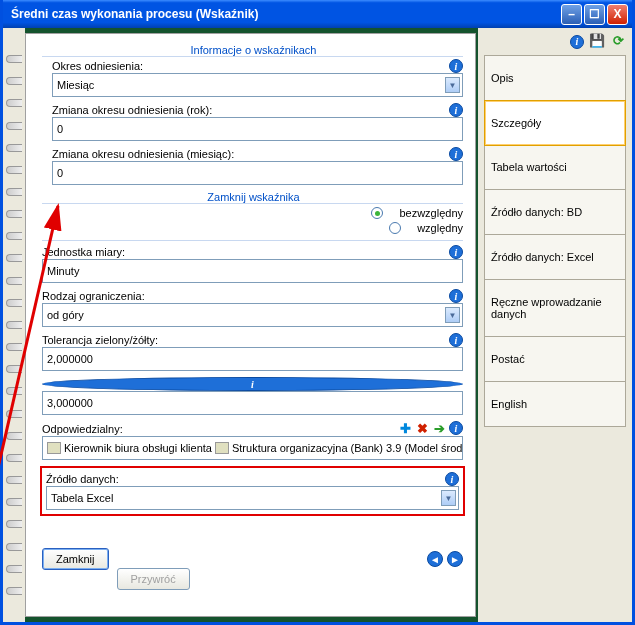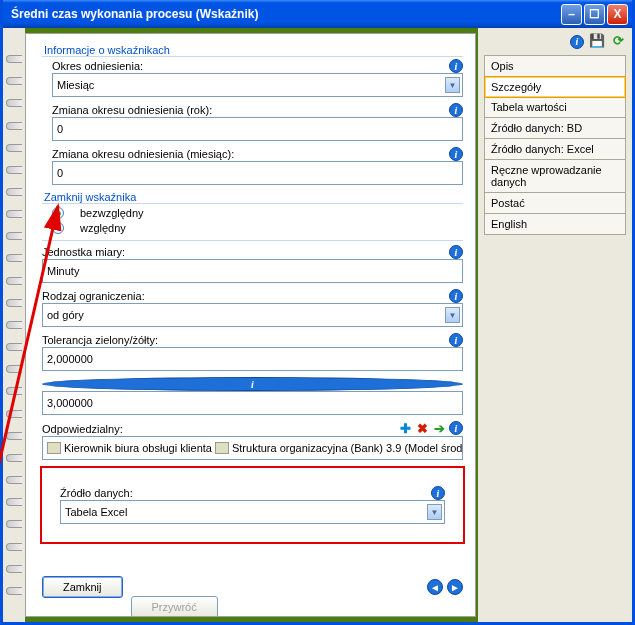--- a/index.html
+++ b/index.html
@@ -10,21 +10,21 @@
     background: #fff;
     width: 635px;
     height: 625px;
     overflow: hidden;
   }
   .window {
     width: 635px;
     height: 625px;
     border: 3px solid #0050e0;
     border-top: none;
-    background: #4d7c0f;
+    background: #14532d;
     position: relative;
   }
   .titlebar {
     height: 28px;
     background: linear-gradient(to bottom, #3c8cff 0%, #0054e3 10%, #0054e3 80%, #0040b0 100%);
     color: #fff;
     display: flex;
     align-items: center;
     padding: 0 4px 0 8px;
     font-weight: bold;
@@ -89,37 +89,38 @@
     text-align: right;
     margin-bottom: 6px;
     height: 16px;
   }
   .right-icons span { margin-left: 3px; }
   .tab-stack {
     background: #f7f6f0;
     border: 1px solid #aca899;
   }
   .tab-item {
-    padding: 4px 6px;
+    padding: 16px 6px;
     border-bottom: 1px solid #aca899;
     background: #f7f6f0;
     cursor: pointer;
   }
   .tab-item.active {
     background: #fff;
     border: 1px solid #e0a000;
     box-shadow: inset 0 0 0 1px #ffd070;
     margin: -1px;
     position: relative;
   }
   .fieldset-label {
     color: #0050c8;
     margin: 2px 0 0 0;
     padding-left: 2px;
     border-bottom: 1px solid #c8d8f0;
+    text-align: center;
   }
   .field-row {
     margin: 2px 0 6px 0;
   }
   .field-label {
     color: #000;
     display: flex;
     align-items: center;
   }
   .field-label span:first-child { flex: 1; }
@@ -161,20 +162,21 @@
     color: #4a6a99;
     margin-right: -2px;
   }
   .indent { margin-left: 10px; }
   .radio-row {
     display: flex;
     align-items: center;
     gap: 16px;
     margin: 3px 0;
     padding-left: 10px;
+    justify-content: flex-end;
   }
   .radio-outer {
     width: 12px;
     height: 12px;
     border: 1px solid #4a7aaf;
     border-radius: 50%;
     background: #fff;
     display: flex;
     align-items: center;
     justify-content: center;
@@ -191,31 +193,31 @@
     width: 15px;
     height: 15px;
     display: inline-flex;
     align-items: center;
     justify-content: center;
     font-size: 13px;
     font-weight: bold;
   }
   .highlight-box {
     border: 2px solid #e00000;
-    padding: 18px;
+    padding: 4px;
     margin: 4px -2px 0 -2px;
   }
   .btn-bar {
     margin-top: 12px;
     display: flex;
     align-items: center;
   }
   .button {
     height: 22px;
-    padding: 0 20px;
+    padding: 0 13px;
     border: 1px solid #7f9db9;
     border-radius: 3px;
     background: linear-gradient(to bottom,#fff,#e8e8e0);
     display: inline-flex;
     align-items: center;
     justify-content: center;
     margin-right: 8px;
   }
   .button.primary {
     border: 1px solid #2a60c0;

